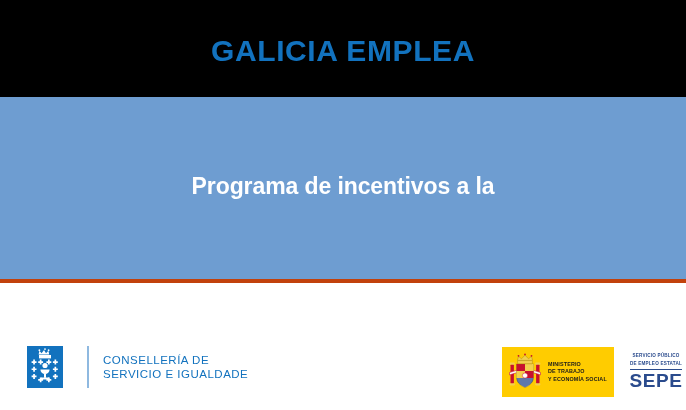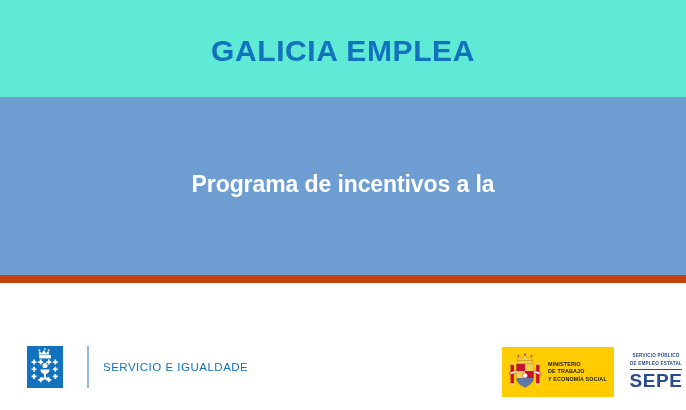--- a/index.html
+++ b/index.html
@@ -8,33 +8,33 @@
     background: #ffffff;
     font-family: "Liberation Sans", sans-serif;
     overflow: hidden;
   }
   .page { position: relative; width: 686px; height: 410px; background: #fff; }
 
   
   .title-zone {
     position: absolute; left: 0; top: 0; width: 686px; height: 97px;
     display: flex; align-items: center; justify-content: center;
-    background: #5eead4;
+    background: #000000;
   }
   .main-title {
     font-size: 30px; font-weight: bold; letter-spacing: 0.6px;
     color: #1272BE; white-space: nowrap;
     margin-top: 4px;
   }
 
   
   .band {
     position: absolute; left: 0; top: 97px; width: 686px; height: 186px;
     background: #6E9DD1;
-    border-bottom: 8px solid #c2410c;
+    border-bottom: 4px solid #c2410c;
     display: flex; align-items: center; justify-content: center;
   }
   .band-inner { width: 100%; text-align: center; padding-bottom: 4px; }
   .subtitle-line {
     color: #ffffff; font-weight: bold; font-size: 23px;
     line-height: 32px; letter-spacing: -0.1px; white-space: nowrap;
   }
 
   
   .footer {
@@ -154,20 +154,21 @@
           </g>
         </svg>
       </div>
 
       <div class="xunta-words">
       </div>
 
       <div class="divider"></div>
 
       <div class="conselleria">
+        <div>CONSELLERÍA DE</div>
         <div>SERVICIO E IGUALDADE</div>
       </div>
     </div>
 
     <div class="gob-group" style="top:60px;left:502px;">
 
       <div class="ministerio">
         <div class="escudo">
           <svg viewBox="0 0 34 40" xmlns="http://www.w3.org/2000/svg">
 

